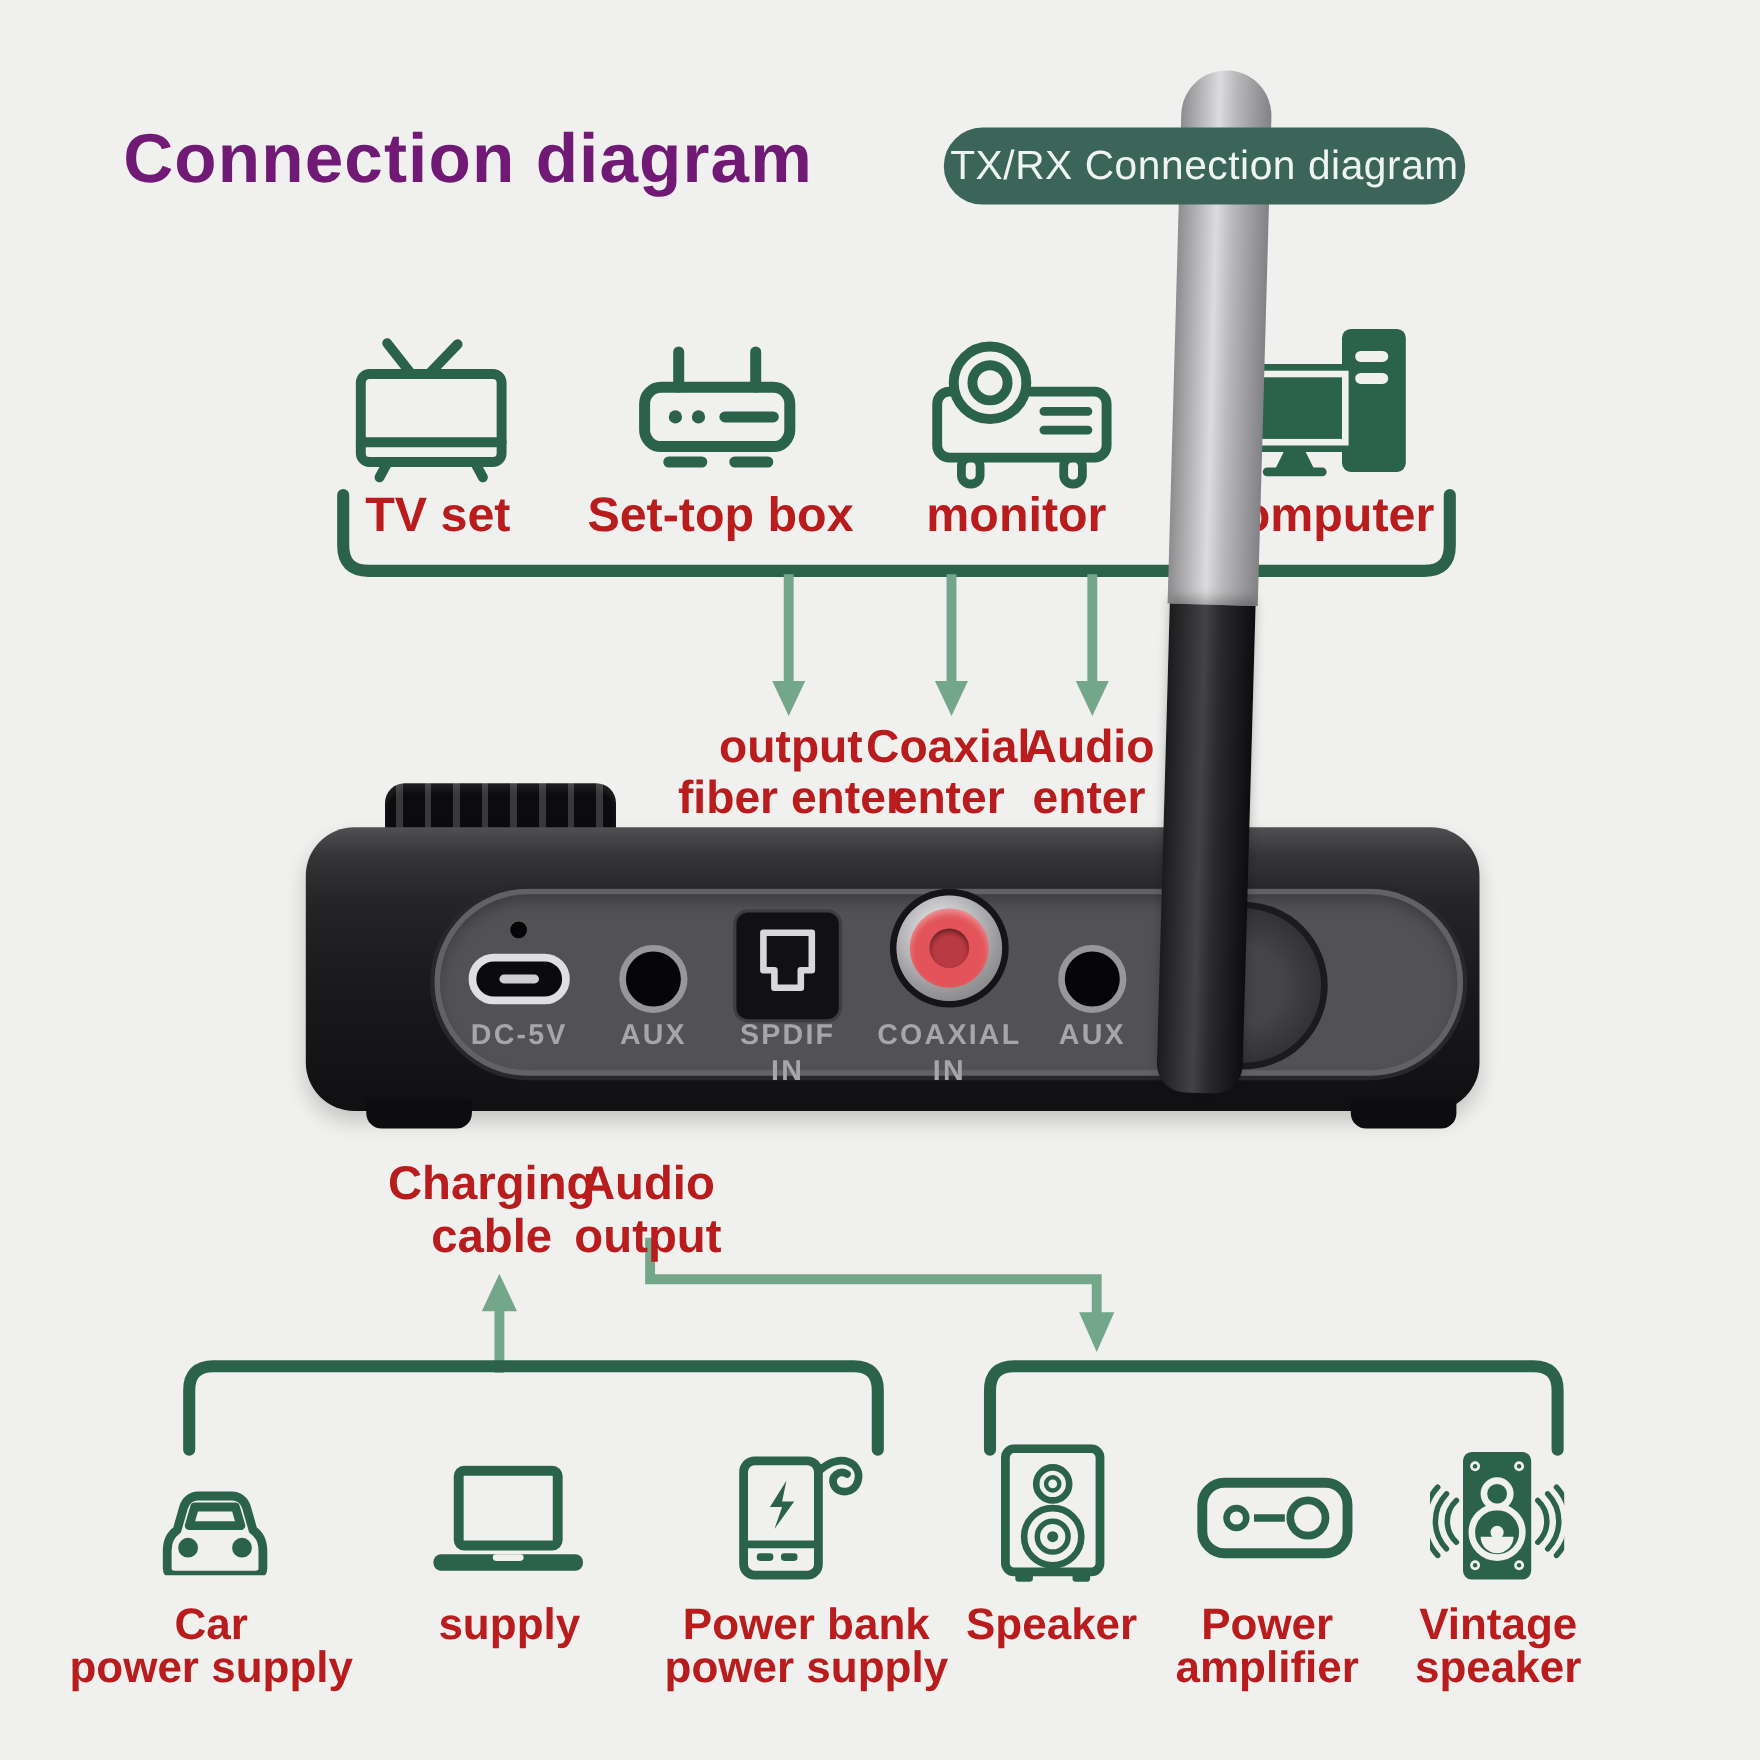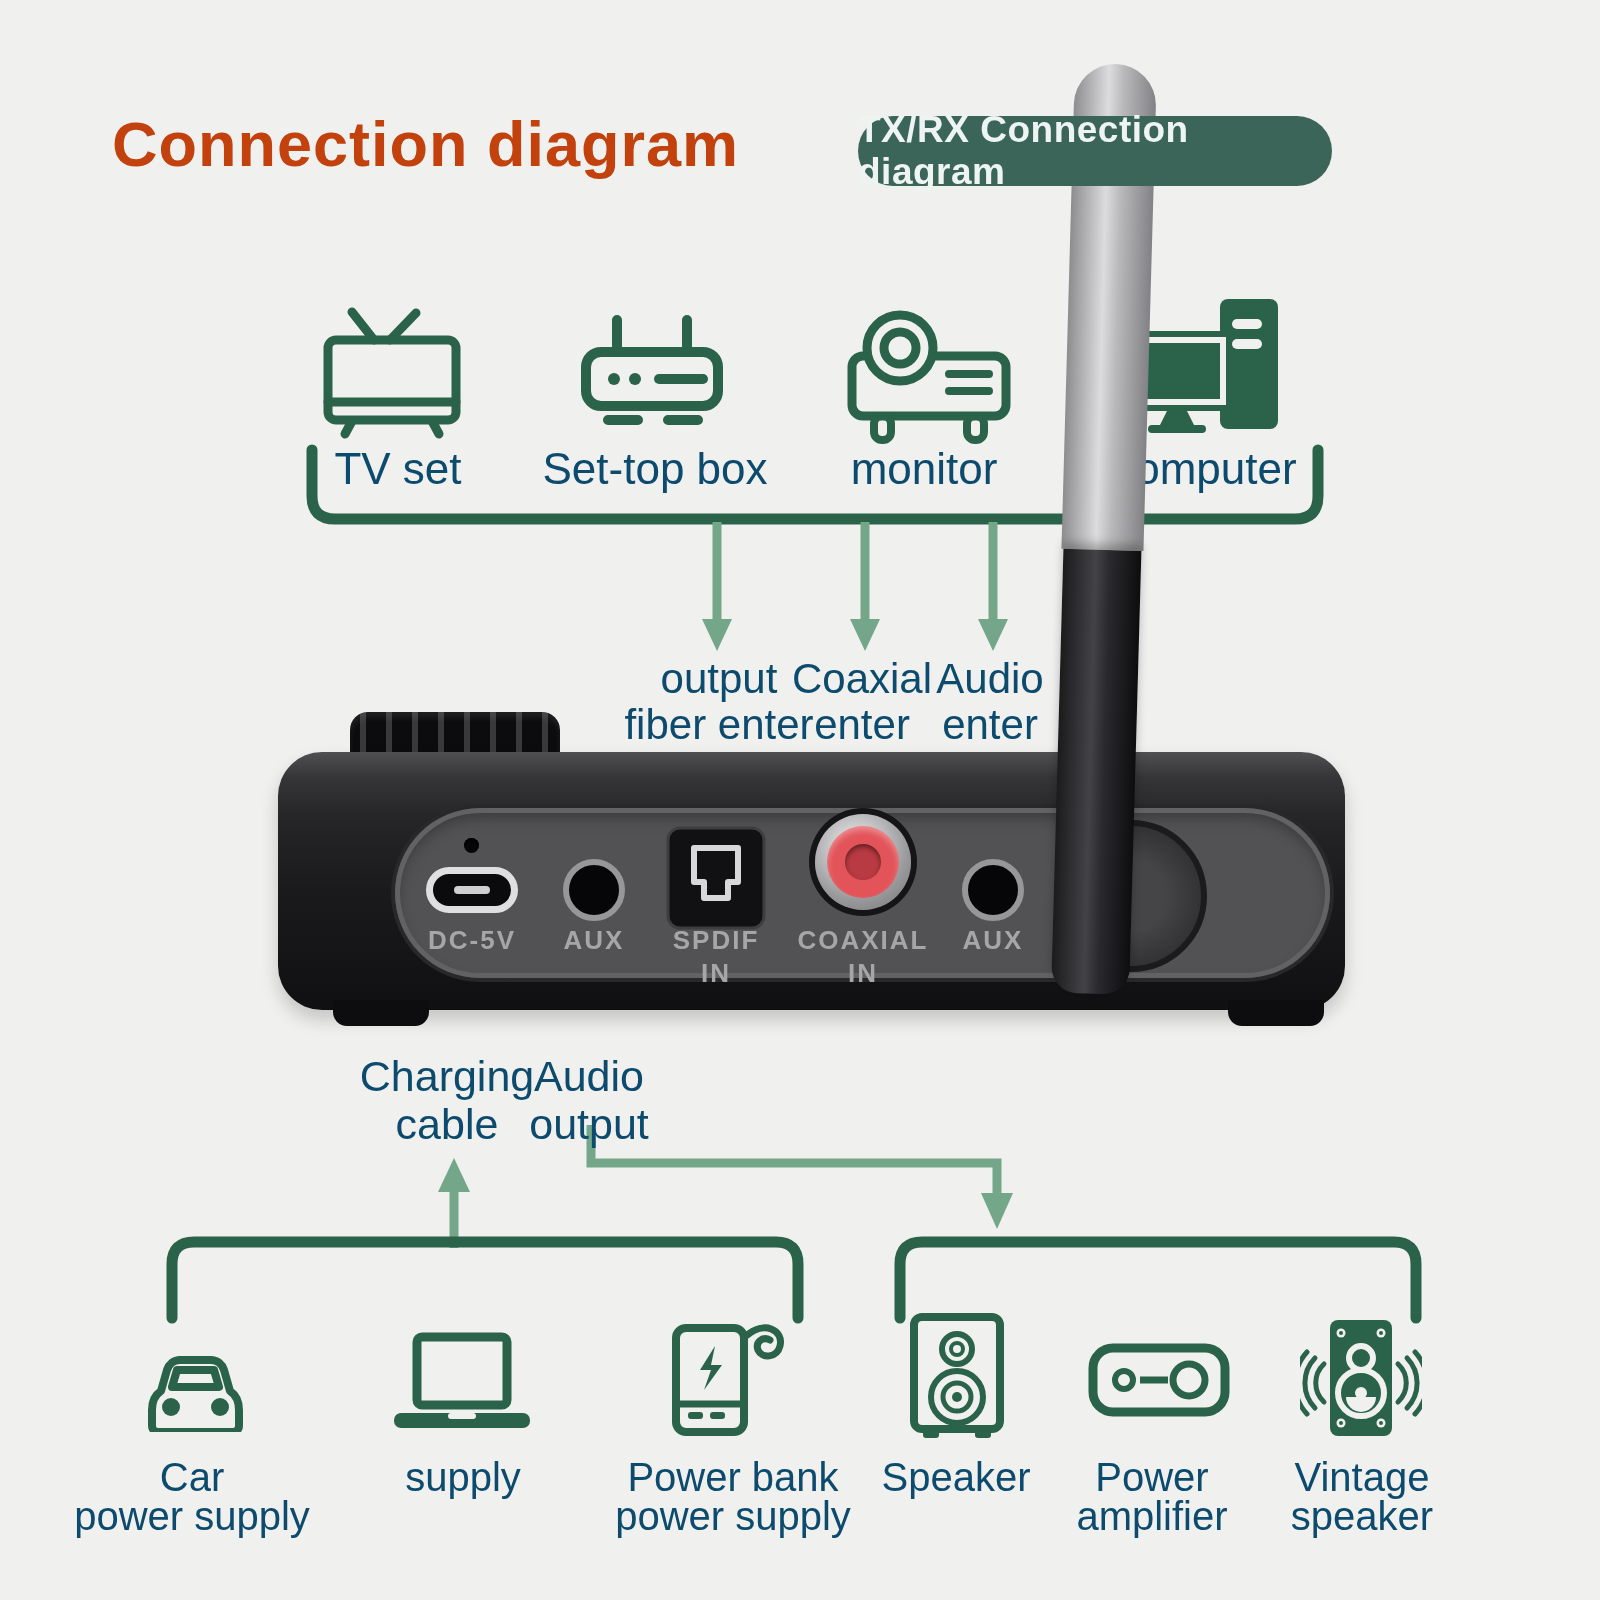--- a/index.html
+++ b/index.html
@@ -6,26 +6,26 @@
   .stage{
     position:relative;width:1600px;height:1600px;margin:0 auto;
     background:#f0f0ee;overflow:hidden;
     font-family:"Liberation Sans","DejaVu Sans",sans-serif;
   }
   .abs{position:absolute;}
   .ctr{transform:translateX(-50%);text-align:center;}
 
   
   .title{
-    left:112px;top:108px;font-size:63px;font-weight:700;color:#c2410c;
+    left:112px;top:108px;font-size:63px;font-weight:700;color:#701a75;
     letter-spacing:1px;z-index:12;
   }
   .badge{
     left:858px;top:116px;width:474px;height:70px;border-radius:35px;
-    background:#3c655a;color:#edf4f1;font-size:37px;font-weight:700;
+    background:#3c655a;color:#edf4f1;font-size:37px;font-weight:400;
     display:flex;align-items:center;justify-content:center;z-index:40;
     letter-spacing:.5px;
   }
 
   
   .antenna{
     left:1075px;top:64px;width:82px;height:930px;z-index:30;
     transform:rotate(1.6deg);transform-origin:50% 0;
   }
   .antenna .top{
@@ -34,21 +34,21 @@
     background:linear-gradient(90deg,#8d8d8f,#dcdcde 42%,#b9b9bb 60%,#828286);
   }
   .antenna .bottom{
     position:absolute;left:2px;top:486px;width:78px;height:444px;
     border-radius:0 0 26px 26px;
     background:linear-gradient(90deg,#1b1b1d,#434347 42%,#2a2a2e 60%,#0d0d0f);
     box-shadow:0 -6px 10px rgba(0,0,0,.25);
   }
 
   
-  .lbl{color:#0c4a6e;font-weight:400;white-space:nowrap;z-index:10;}
+  .lbl{color:#b91c1c;font-weight:700;white-space:nowrap;z-index:10;}
   .src-lbl{top:444px;font-size:44px;}
   .in-lbl{top:656px;font-size:42px;line-height:46px;}
   .callout{top:1052px;font-size:43px;line-height:48px;}
   .out-lbl{top:1458px;font-size:40px;line-height:38px;}
   .out-lbl div{line-height:39px;}
 
   
   .knob{
     left:350px;top:712px;width:210px;height:60px;z-index:19;
     border-radius:18px 18px 0 0;background:#151517;

